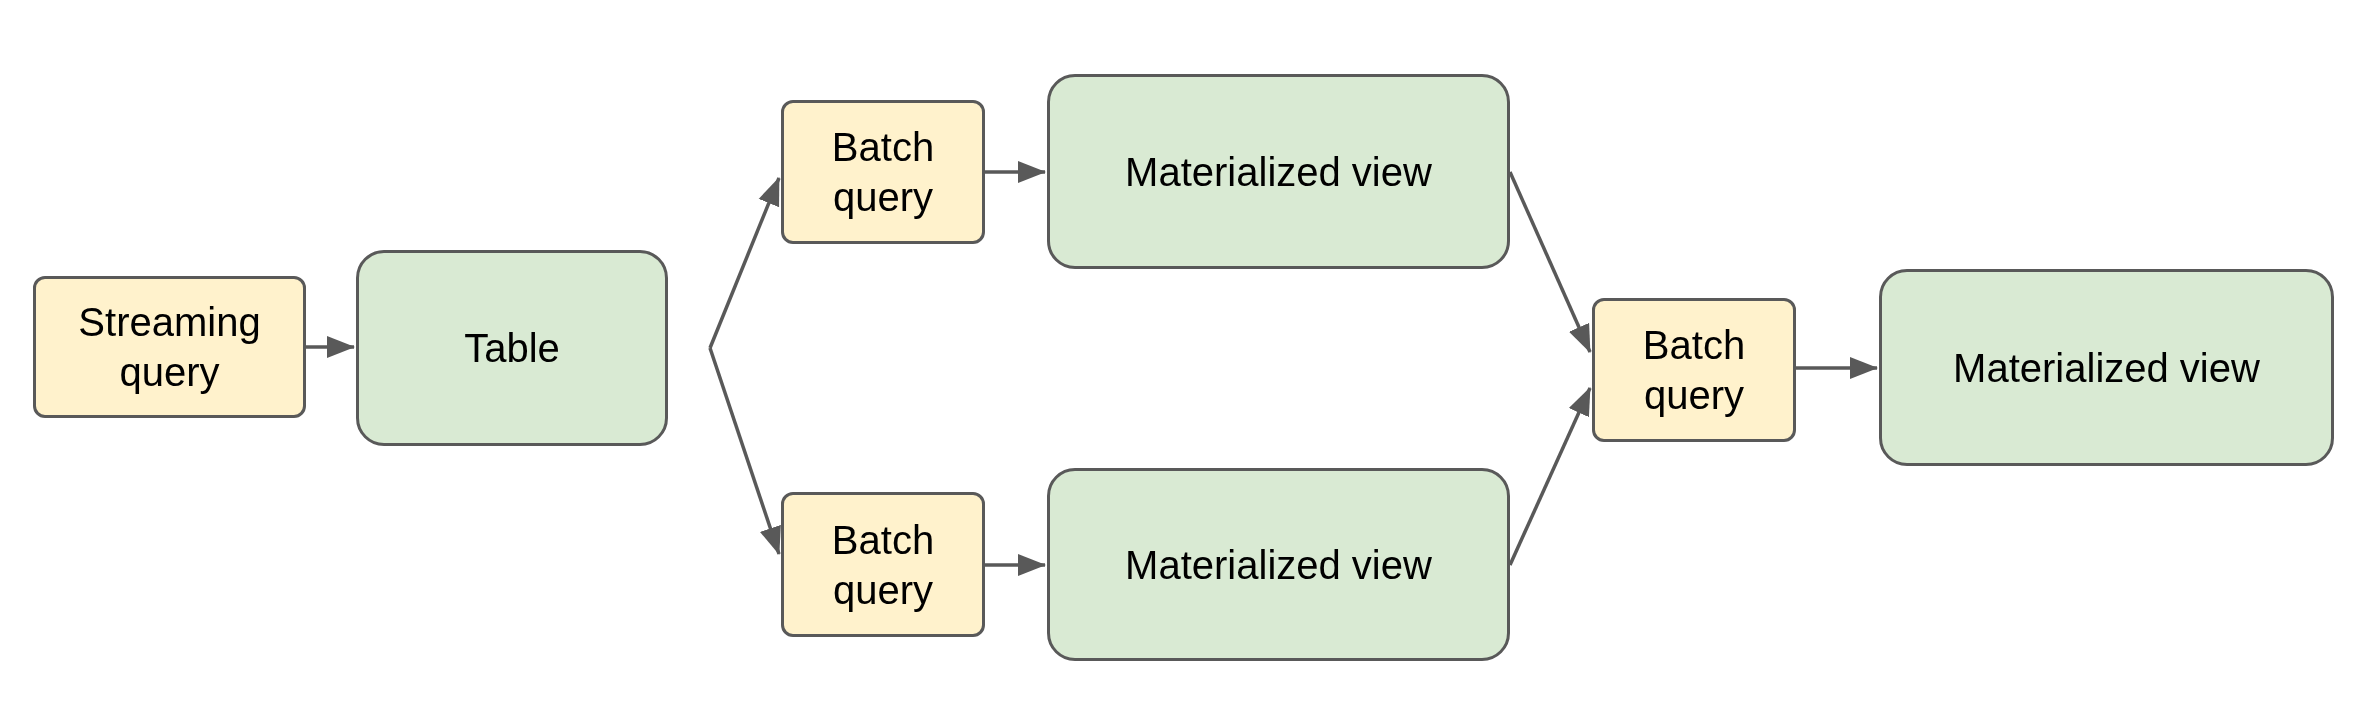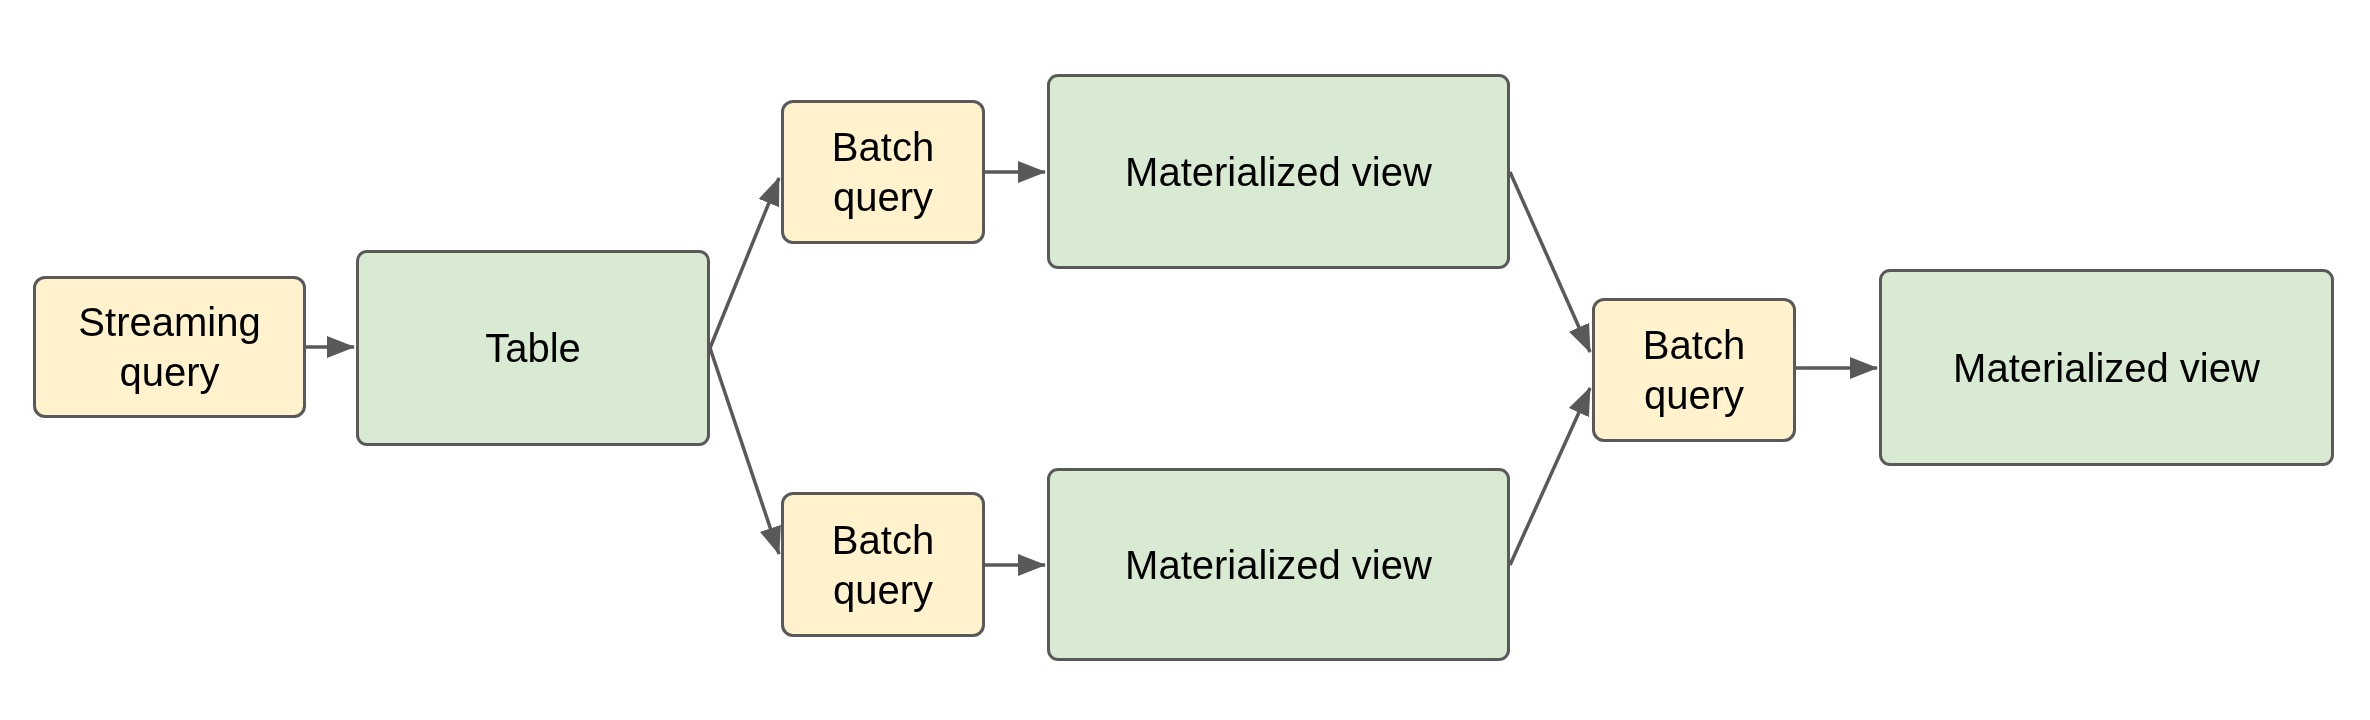--- a/index.html
+++ b/index.html
@@ -36,25 +36,25 @@
     padding: 4px 10px;
   }
   .node.query {
     background: var(--query-fill, #fff2cc);
     border: 3px solid var(--border, #595959);
     border-radius: 12px;
   }
   .node.dataset {
     background: var(--dataset-fill, #d9ead3);
     border: 3px solid var(--border, #595959);
-    border-radius: 11px;
+    border-radius: 28px;
   }
   
   #n-streaming        { left:  33px; top: 276px; width: 273px; height: 142px; text-align: center; }
-  #n-table            { left: 356px; top: 250px; width: 354px; height: 196px; }
+  #n-table            { left: 356px; top: 250px; width: 312px; height: 196px; }
   #n-batch-top        { left: 781px; top: 100px; width: 204px; height: 144px; }
   #n-mv-top           { left: 1047px; top:  74px; width: 463px; height: 195px; }
   #n-batch-bottom     { left: 781px; top: 492px; width: 204px; height: 145px; }
   #n-mv-bottom        { left: 1047px; top: 468px; width: 463px; height: 193px; }
   #n-batch-final      { left: 1592px; top: 298px; width: 204px; height: 144px; }
   #n-mv-final         { left: 1879px; top: 269px; width: 455px; height: 197px; }
 
   .edge {
     stroke: var(--arrow, #595959);
     stroke-width: 3.5;

